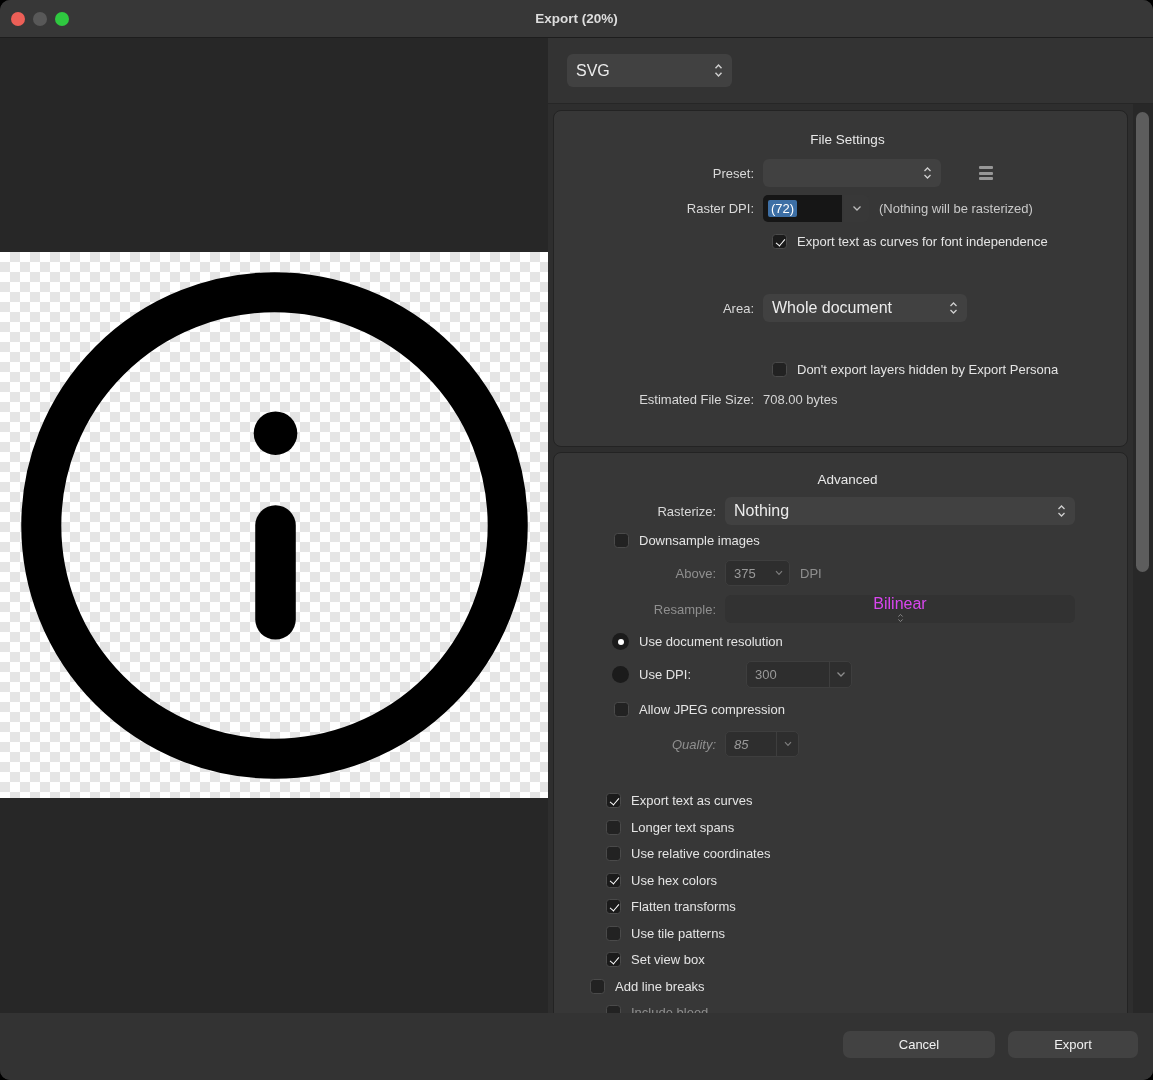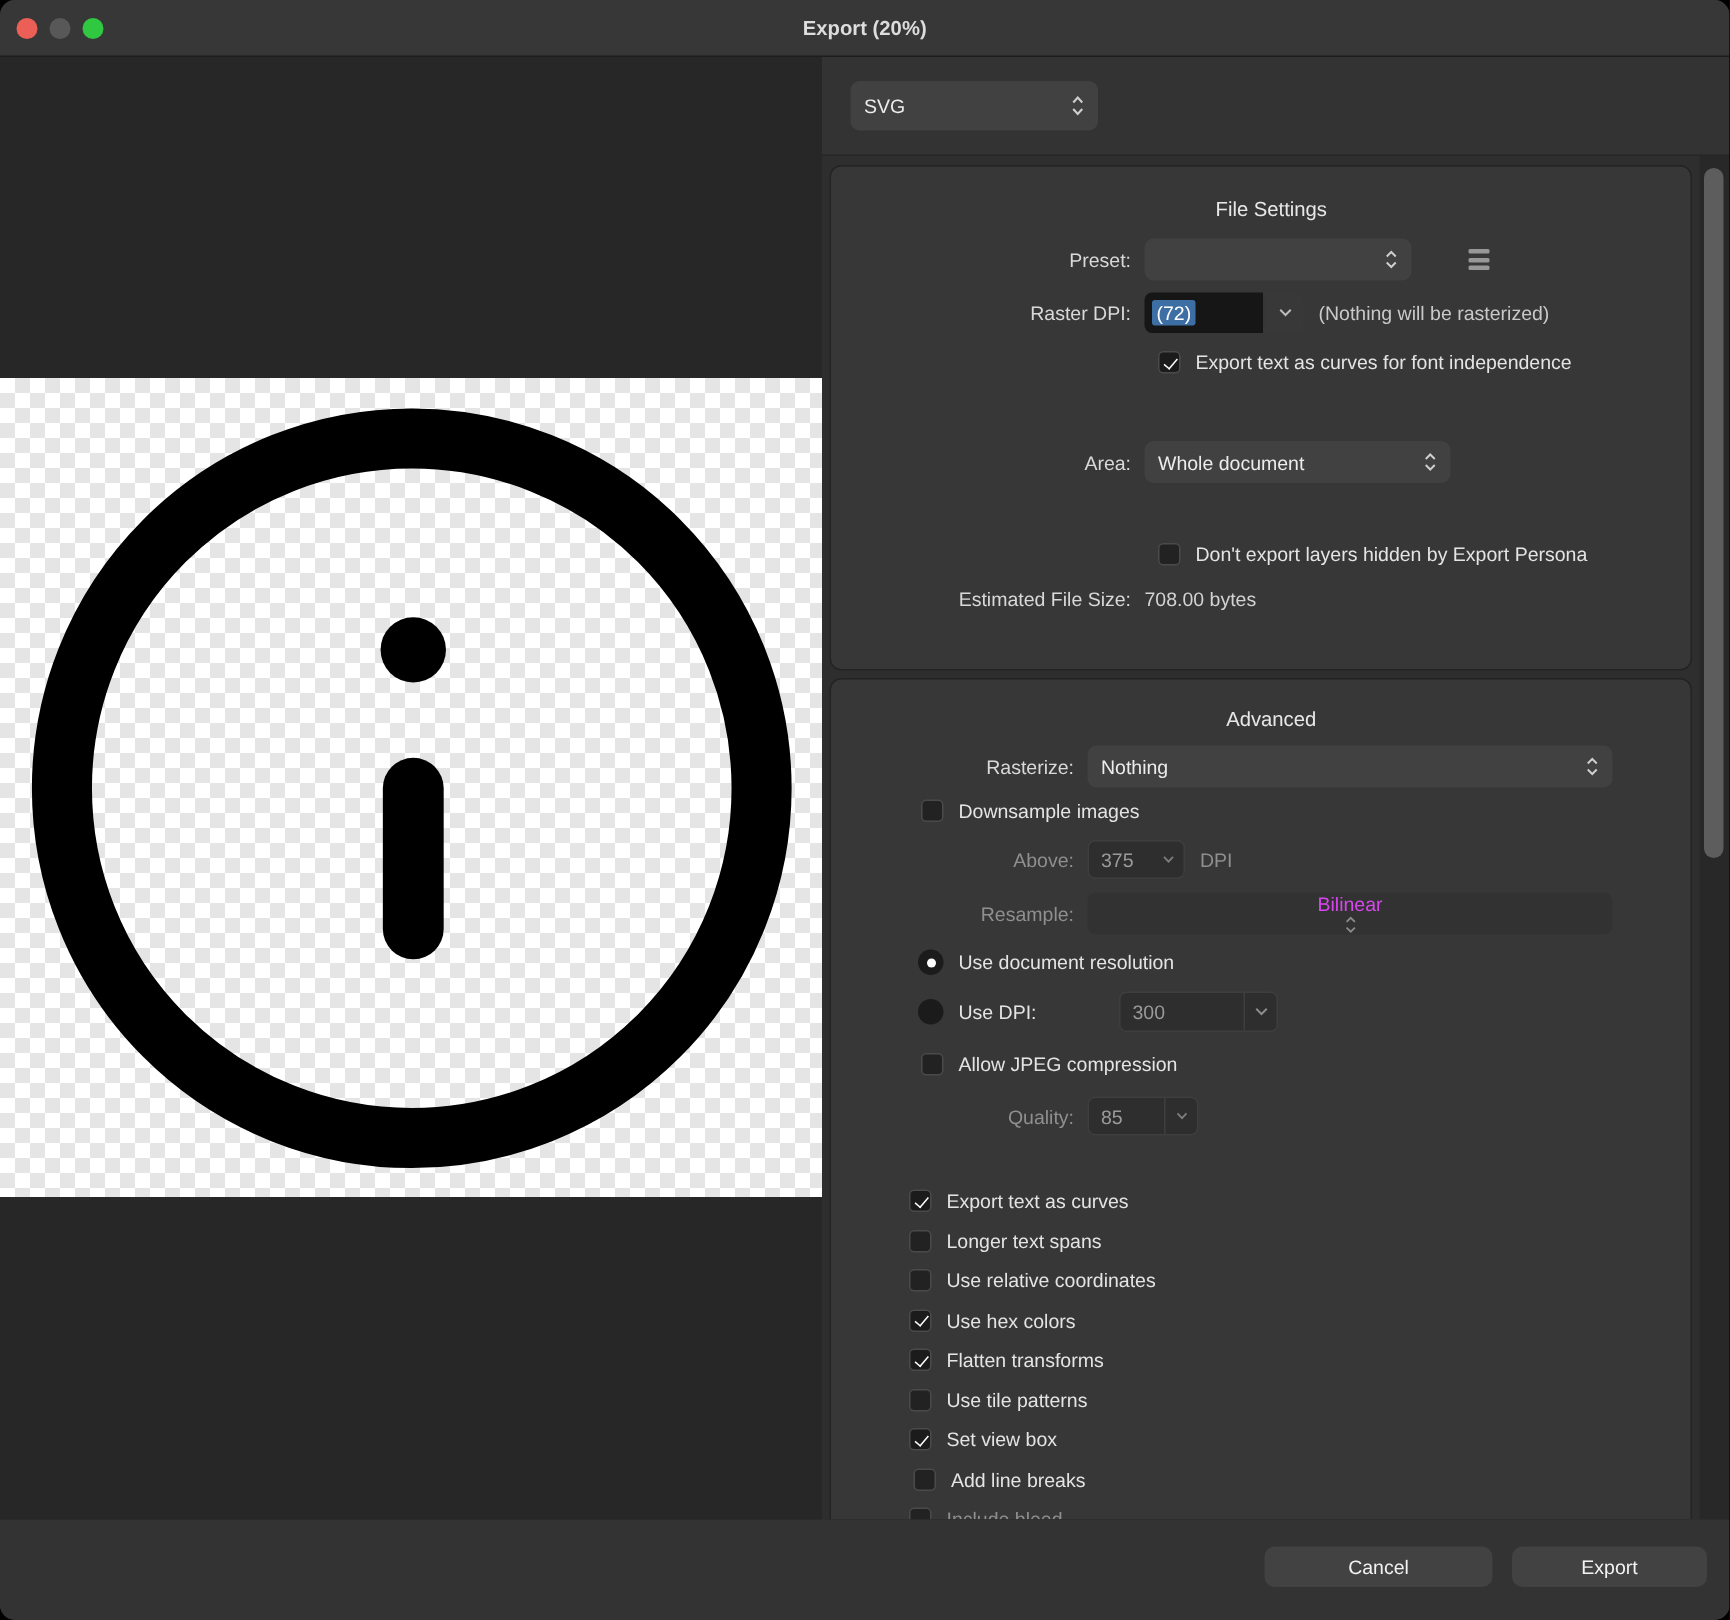--- a/index.html
+++ b/index.html
@@ -32,21 +32,21 @@
   .card.advanced{height:600px;padding-top:10px;}
   .sec-head{display:flex;align-items:center;gap:9px;color:#e8e8e8;font-size:13.5px;padding-left:2px;height:20px;flex-direction:column;}
   
   .row{display:flex;align-items:center;margin-top:0;}
   .lab{flex:none;text-align:right;color:#d9d9d9;font-size:13px;padding-right:9px;}
   .lab.w188{width:197px;}
   .lab.w150{width:159px;}
   .dim{color:#8f8f8f !important;}
   .note{color:#c9c9c9;font-size:13px;margin-left:10px;}
   
-  .select{display:flex;align-items:center;justify-content:space-between;background:#414141;border-radius:6px;height:28px;padding:0 9px;color:#ececec;font-size:13px;}
+  .select{display:flex;align-items:center;justify-content:space-between;background:#414141;border-radius:6px;height:28px;padding:0 9px;color:#ececec;font-size:16px;}
   .select.disabled{background:#323232;color:#d946ef;flex-direction:column;}
   .combo{display:flex;align-items:stretch;height:26px;background:#2e2e2e;border:1px solid #3e3e3e;border-radius:5px;overflow:hidden;}
   .combo .val{display:flex;align-items:center;padding:0 8px;color:#9a9a9a;font-size:13px;flex:1;}
   .combo .dd{display:flex;align-items:center;justify-content:center;width:22px;border-left:1px solid #3e3e3e;}
   .textfield{display:flex;align-items:center;height:27px;background:#161616;border-radius:5px 0 0 5px;padding:0 5px;font-size:13px;color:#fff;}
   .textfield .sel{background:#3d6fa5;padding:1px 3px;border-radius:2px;}
   .ddbtn{width:25px;height:27px;background:#383838;border-radius:0 5px 5px 0;margin-left:2px;display:flex;align-items:center;justify-content:center;}
   
   .cbrow{display:flex;align-items:center;gap:10px;font-size:13px;color:#e4e4e4;}
   .cb{width:15px;height:15px;border-radius:3.5px;background:#222222;border:1px solid #4a4a4a;position:relative;flex:none;}
@@ -233,21 +233,21 @@
                     </svg>
                 </span>
               </div>
             </div>
 
             <div class="cbrow" style="margin-left:48px;margin-top:14px;">
               <span class="cb"></span>
               <span>Allow JPEG compression</span>
             </div>
 
-            <div class="row" style="margin-top:14px;">
+            <div class="row" style="margin-top:14px;font-style:italic;">
               <div class="lab w150 dim">Quality:</div>
               <div class="combo" style="width:74px;">
                 <span class="val">85</span>
                 <span class="dd">
                   <svg width="8" height="6" viewBox="0 0 8 6">
                       <path d="M1 1.2 L4 4.4 L7 1.2" stroke="#7d7d7d" stroke-width="1.2" fill="none"></path>
                     </svg>
                 </span>
               </div>
             </div>
@@ -274,21 +274,21 @@
                 <span>Flatten transforms</span>
               </div>
               <div class="cbrow" style="margin-left:40px;">
                 <span class="cb"></span>
                 <span>Use tile patterns</span>
               </div>
               <div class="cbrow" style="margin-left:40px;">
                 <span class="cb on"></span>
                 <span>Set view box</span>
               </div>
-              <div class="cbrow" style="margin-left:43px;">
+              <div class="cbrow" style="margin-left:24px;">
                 <span class="cb"></span>
                 <span>Add line breaks</span>
               </div>
               <div class="cbrow" style="margin-left:40px;">
                 <span class="cb"></span>
                 <span class="dim">Include bleed</span>
               </div>
             </div>
           </div>
 

